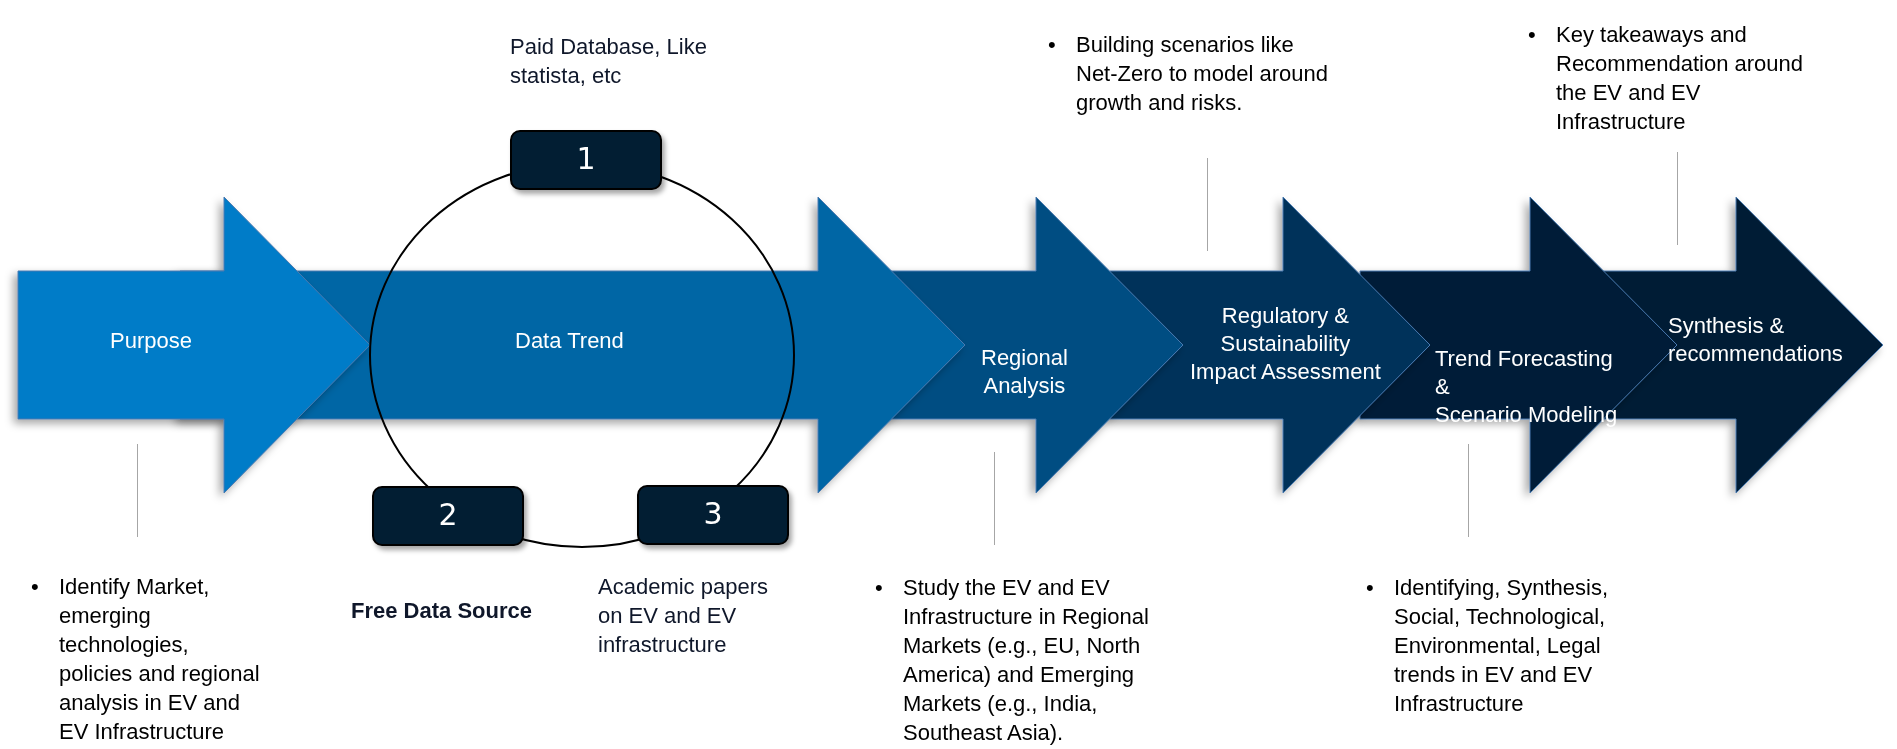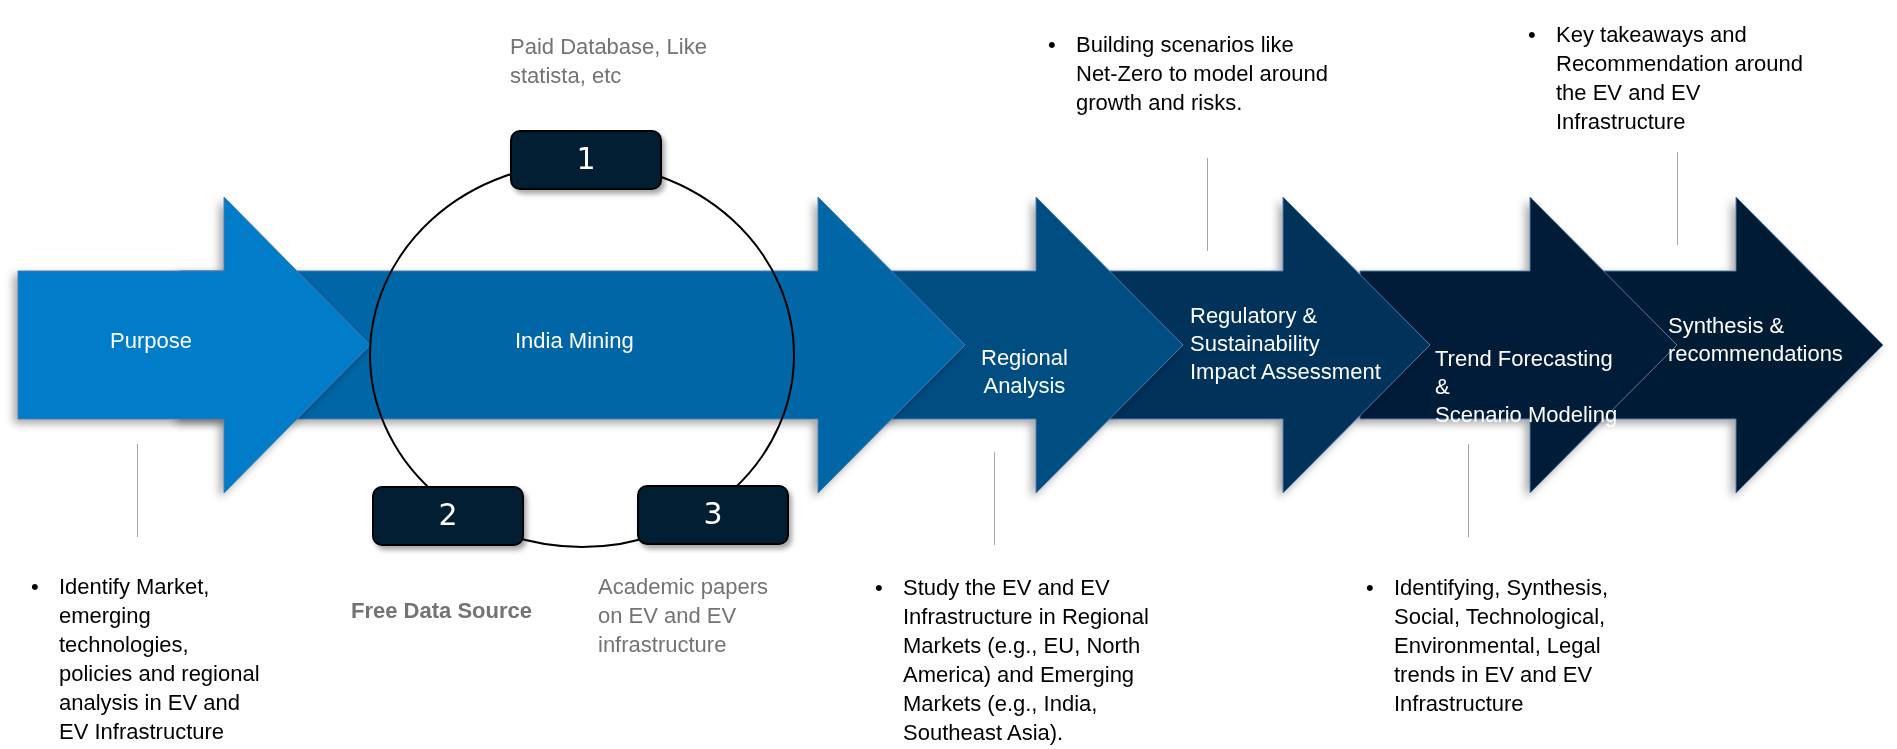--- a/index.html
+++ b/index.html
@@ -1,19 +1,19 @@
 <!DOCTYPE html>
 <html><head>
 <meta charset="utf-8">
 <style>
   html, body { margin: 0; padding: 0; background: #ffffff; }
   body { width: 1897px; height: 749px; position: relative; overflow: hidden;
          font-family: "Liberation Sans", sans-serif; color: #000; }
   #diagram { position: absolute; left: 0; top: 0; }
-  .txt { position: absolute; font-size: 22px; line-height: 29px; color: #737373; }
+  .txt { position: absolute; font-size: 22px; line-height: 29px; color: #0f172a; }
   .bullet { position: absolute; font-size: 22px; line-height: 29px; color: #000; }
   .bullet .dot { position: absolute; left: 0; top: 0; width: 28px; }
   .bullet .body { position: absolute; left: 28px; top: 0; white-space: pre-line; }
   .label { position: absolute; color: #fff; font-size: 22px; line-height: 28px;
            white-space: pre-line; }
   .box { position: absolute; width: 152px; height: 60px; background: #021e33;
          border: 2px solid #000; border-radius: 10px; box-sizing: border-box;
          color: #fff; font-size: 30px; text-align: center; line-height: 54px;
          font-family: "DejaVu Sans", sans-serif;
          box-shadow: 3px 4px 5px rgba(0,0,0,0.35); }
@@ -35,24 +35,24 @@
       <polygon points="1110,271 1283,271 1283,197 1430,345 1283,493 1283,419 1110,419" fill="#00325a" stroke="#4a7ab0" stroke-width="1" filter="url(#sh)"></polygon>
       <polygon points="880,271 1036,271 1036,197 1183,345 1036,493 1036,419 880,419" fill="#004e82" stroke="#4a7ab0" stroke-width="1" filter="url(#sh)"></polygon>
       <polygon points="180,271 818,271 818,197 965,345 818,493 818,419 180,419" fill="#0066a5" stroke="#4a7ab0" stroke-width="1" filter="url(#sh)"></polygon>
       <polygon points="18,271 224,271 224,197 370,345 224,493 224,419 18,419" fill="#007bc8" stroke="#4a7ab0" stroke-width="1" filter="url(#sh)"></polygon>
     </g>
 
   <ellipse cx="582" cy="355" rx="212" ry="192" fill="none" stroke="#000" stroke-width="2"></ellipse>
 </svg>
 
 <div class="label" style="left:110px; top:327px;">Purpose</div>
-<div class="label" style="left:515px; top:327px;">India Mining</div>
+<div class="label" style="left:515px; top:327px;">Data Trend</div>
 <div class="label" style="left:981px; top:316px; text-align:center;margin-top:28px;">Regional
 Analysis</div>
-<div class="label" style="left:1190px; top:302px;">Regulatory &amp;
+<div class="label" style="left:1190px; top:302px;text-align:center;">Regulatory &amp;
 Sustainability
 Impact Assessment</div>
 <div class="label" style="left:1435px; top:301px;margin-top:44px;">Trend Forecasting
  &amp;
  Scenario Modeling</div>
 <div class="label" style="left:1668px; top:312px;">Synthesis &amp;
 recommendations</div>
 
 <div class="box" style="left:510px; top:130px;">1</div>
 <div class="box" style="left:372px; top:486px;">2</div>

